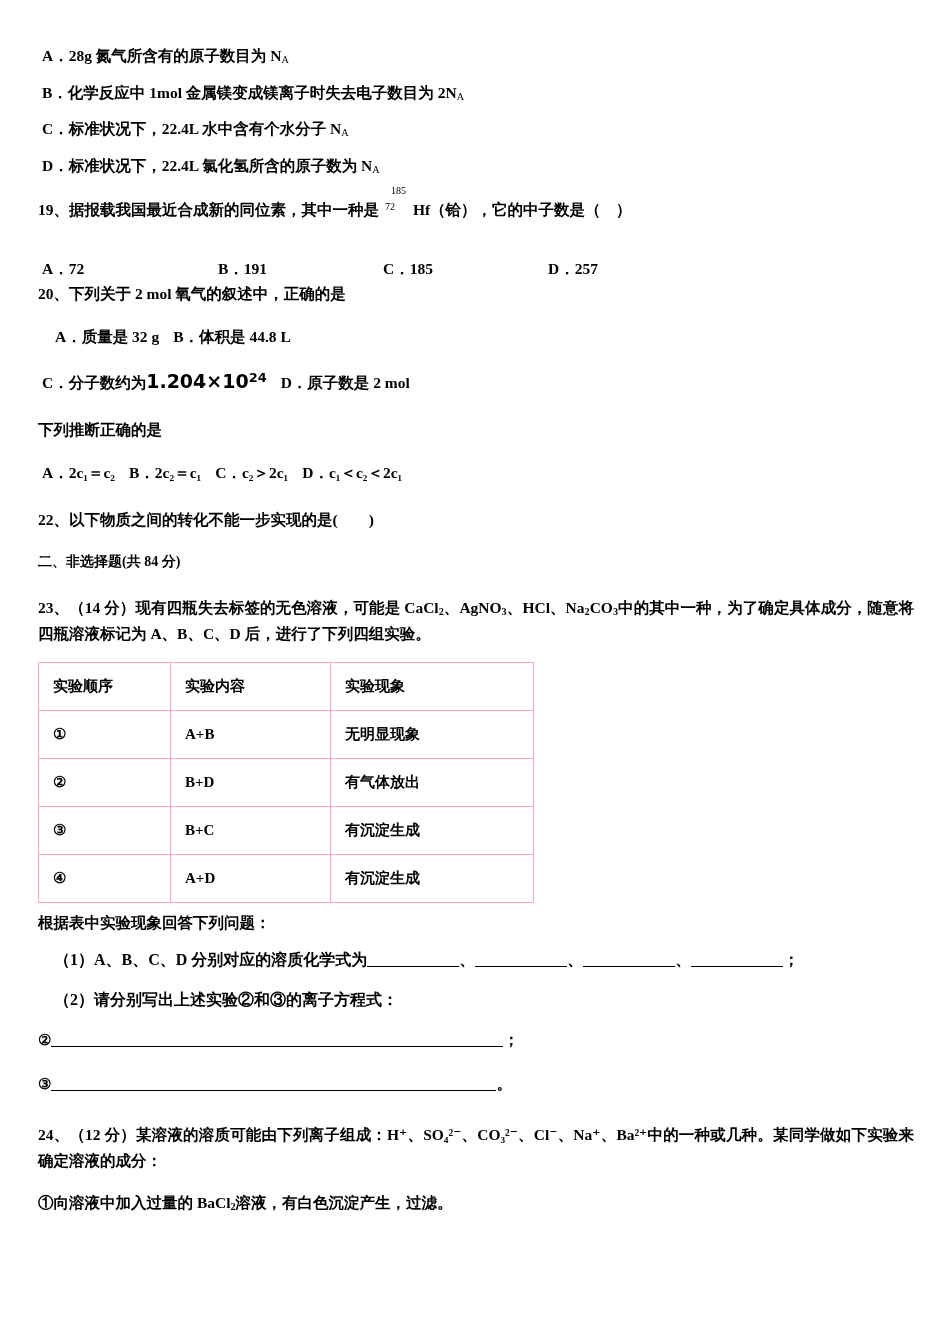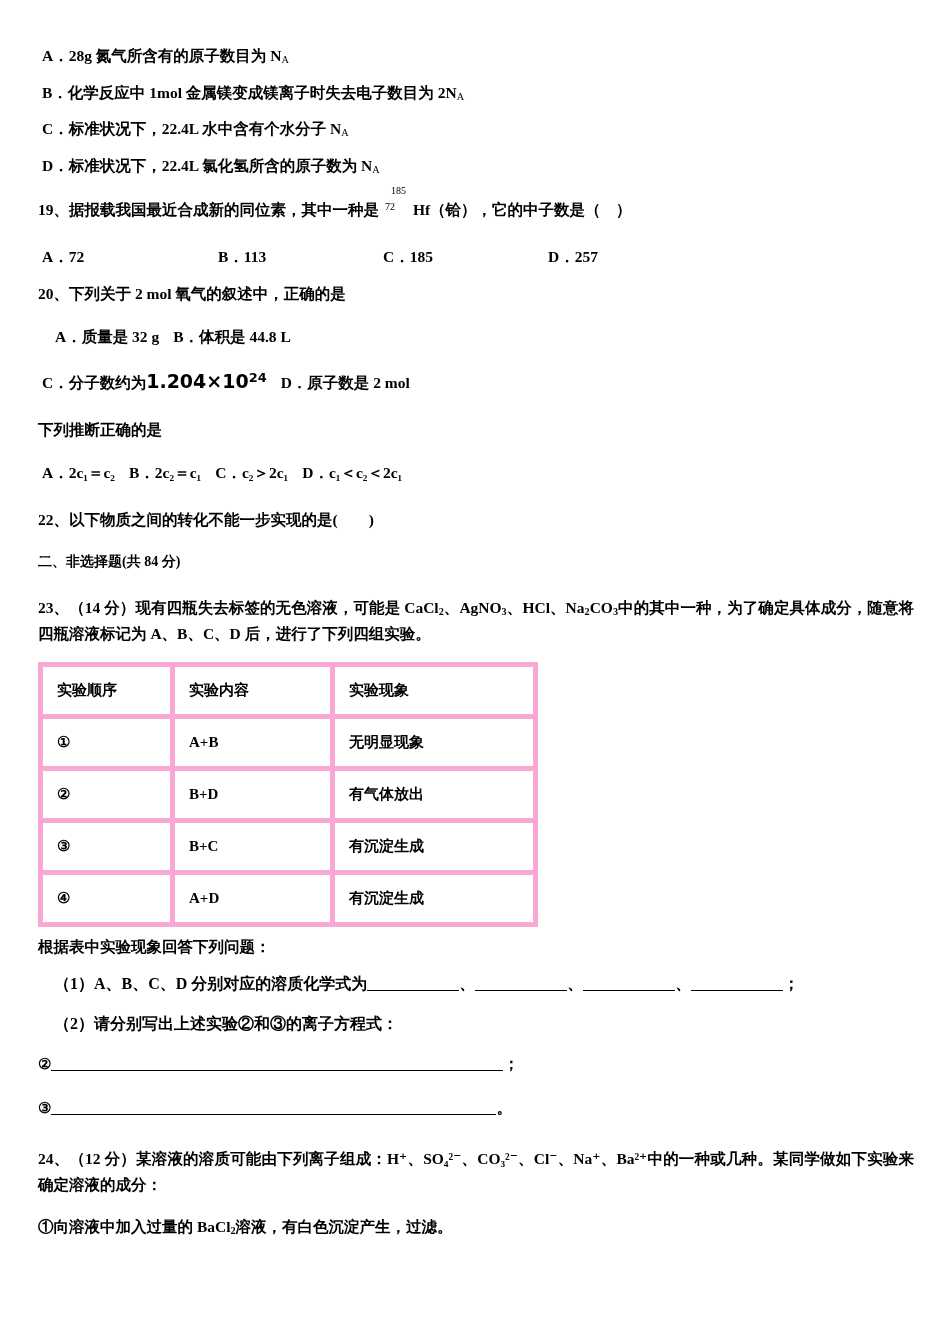--- a/index.html
+++ b/index.html
@@ -82,21 +82,21 @@
   }
 
   
   .row4 {
     font-size: 15.5px;
     font-weight: bold;
     margin: 0 0 21px 0;
     position: relative;
     height: 17px;
   }
-  .row4 span.cell { position: absolute; top: 4px; white-space: nowrap; }
+  .row4 span.cell { position: absolute; top: 16px; white-space: nowrap; }
 
   
   .sansnum {
     font-family: "DejaVu Sans", "Liberation Sans", sans-serif;
     font-weight: bold;
     font-size: 19px;
   }
   .sansnum sup { font-size: 0.68em; }
 
   
@@ -116,21 +116,21 @@
   }
 
   
   table.exp {
     border-collapse: collapse;
     margin: 4px 0 10px 0;
     width: 495px;
     table-layout: fixed;
   }
   table.exp td {
-    border: 5px solid #f9a8d4;
+    border: 1px solid #f9a8d4;
     height: 47px;
     padding: 0 0 0 14px;
     font-size: 15px;
     font-weight: bold;
     vertical-align: middle;
   }
   table.exp col.c1 { width: 132px; }
   table.exp col.c2 { width: 160px; }
   table.exp col.c3 { width: 203px; }
   .circ { font-size: 15px; }
@@ -191,21 +191,21 @@
   <div class="q-line" style="margin-bottom:22px">
     <span>19、</span><span>据报载我国最近合成新的同位素，其中一种是</span>
     <span class="isotope">
       <span class="mass">185</span>
       <span class="atomic">72</span>
     </span><span>Hf</span><span>（铪），它的中子数是（　）</span>
   </div>
 
   <div class="row4" style="margin-bottom:24px">
     <span class="cell" style="left:4px"><span>A．</span><span>72</span></span>
-    <span class="cell" style="left:180px"><span>B．</span><span>113</span></span>
+    <span class="cell" style="left:180px"><span>B．</span><span>191</span></span>
     <span class="cell" style="left:345px"><span>C．</span><span>185</span></span>
     <span class="cell" style="left:510px"><span>D．</span><span>257</span></span>
   </div>
 
   <div class="q-line" style="margin-bottom:22px">
     <span>20、</span><span>下列关于 2 mol 氧气的叙述中，正确的是</span>
   </div>
   <div class="opt-line" style="margin-left:17px;margin-bottom:22px">
     <span>A．质量是 32 g</span><span class="gapA"></span><span>B．体积是 44.8 L</span>
   </div>

